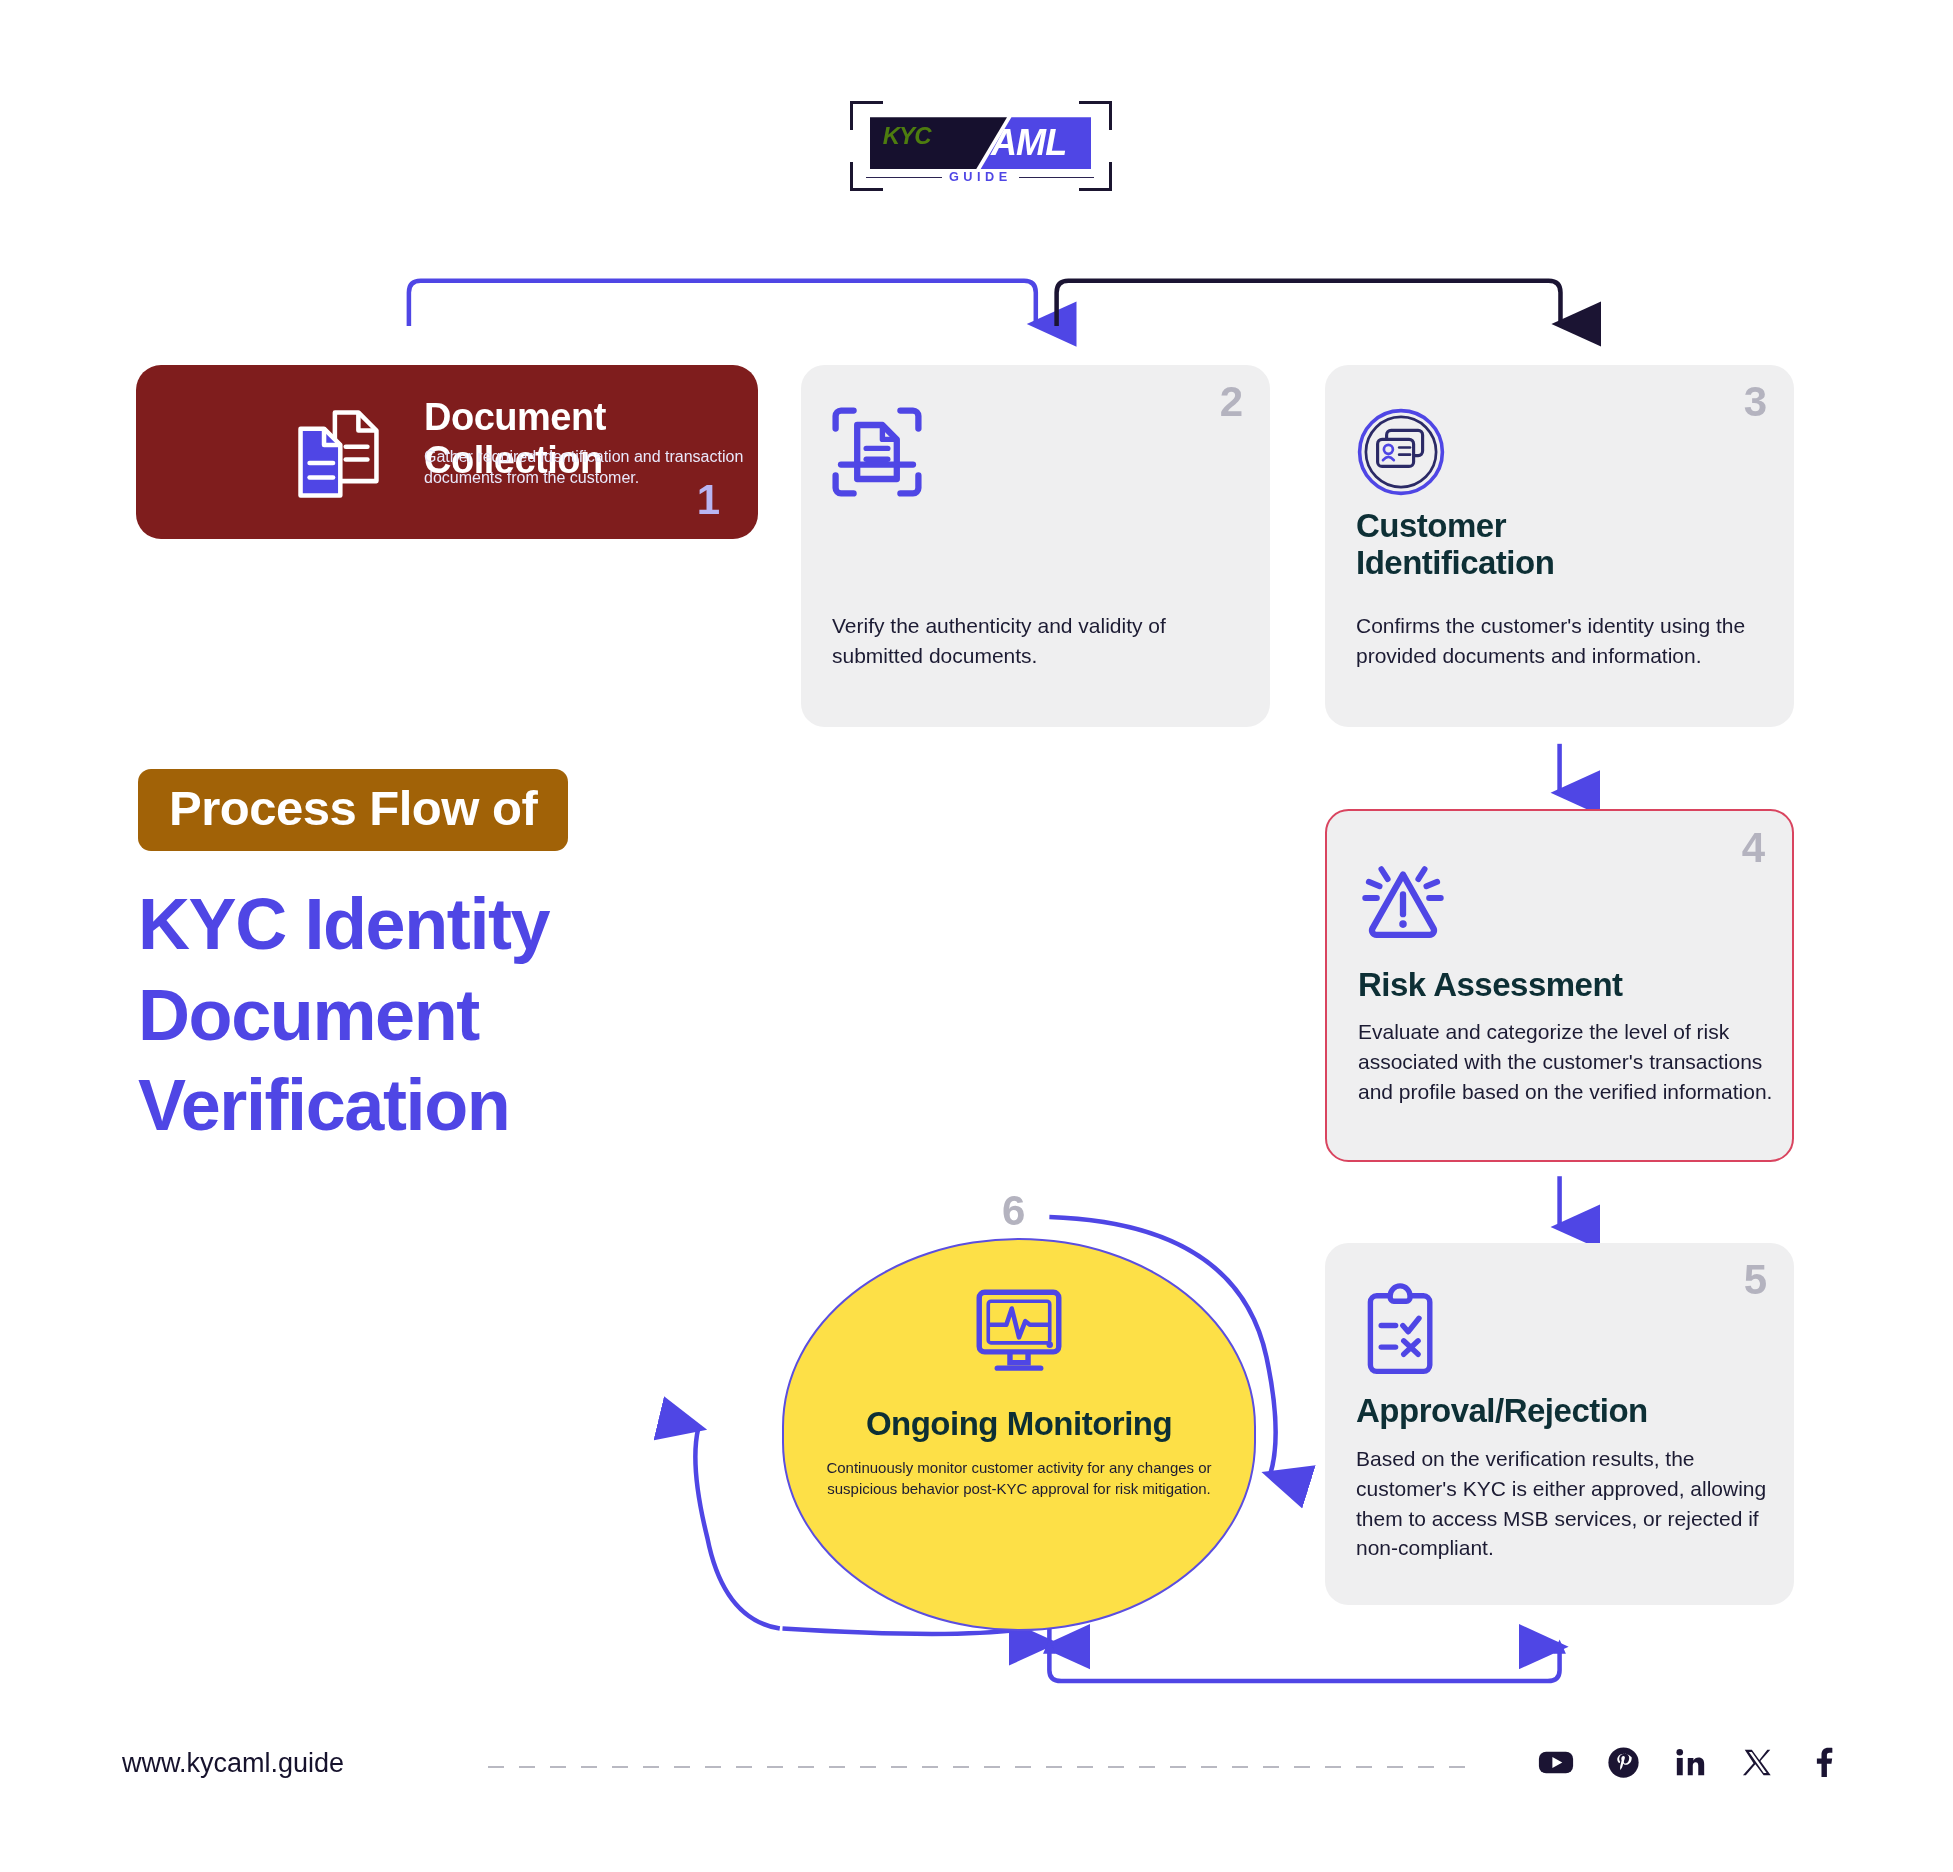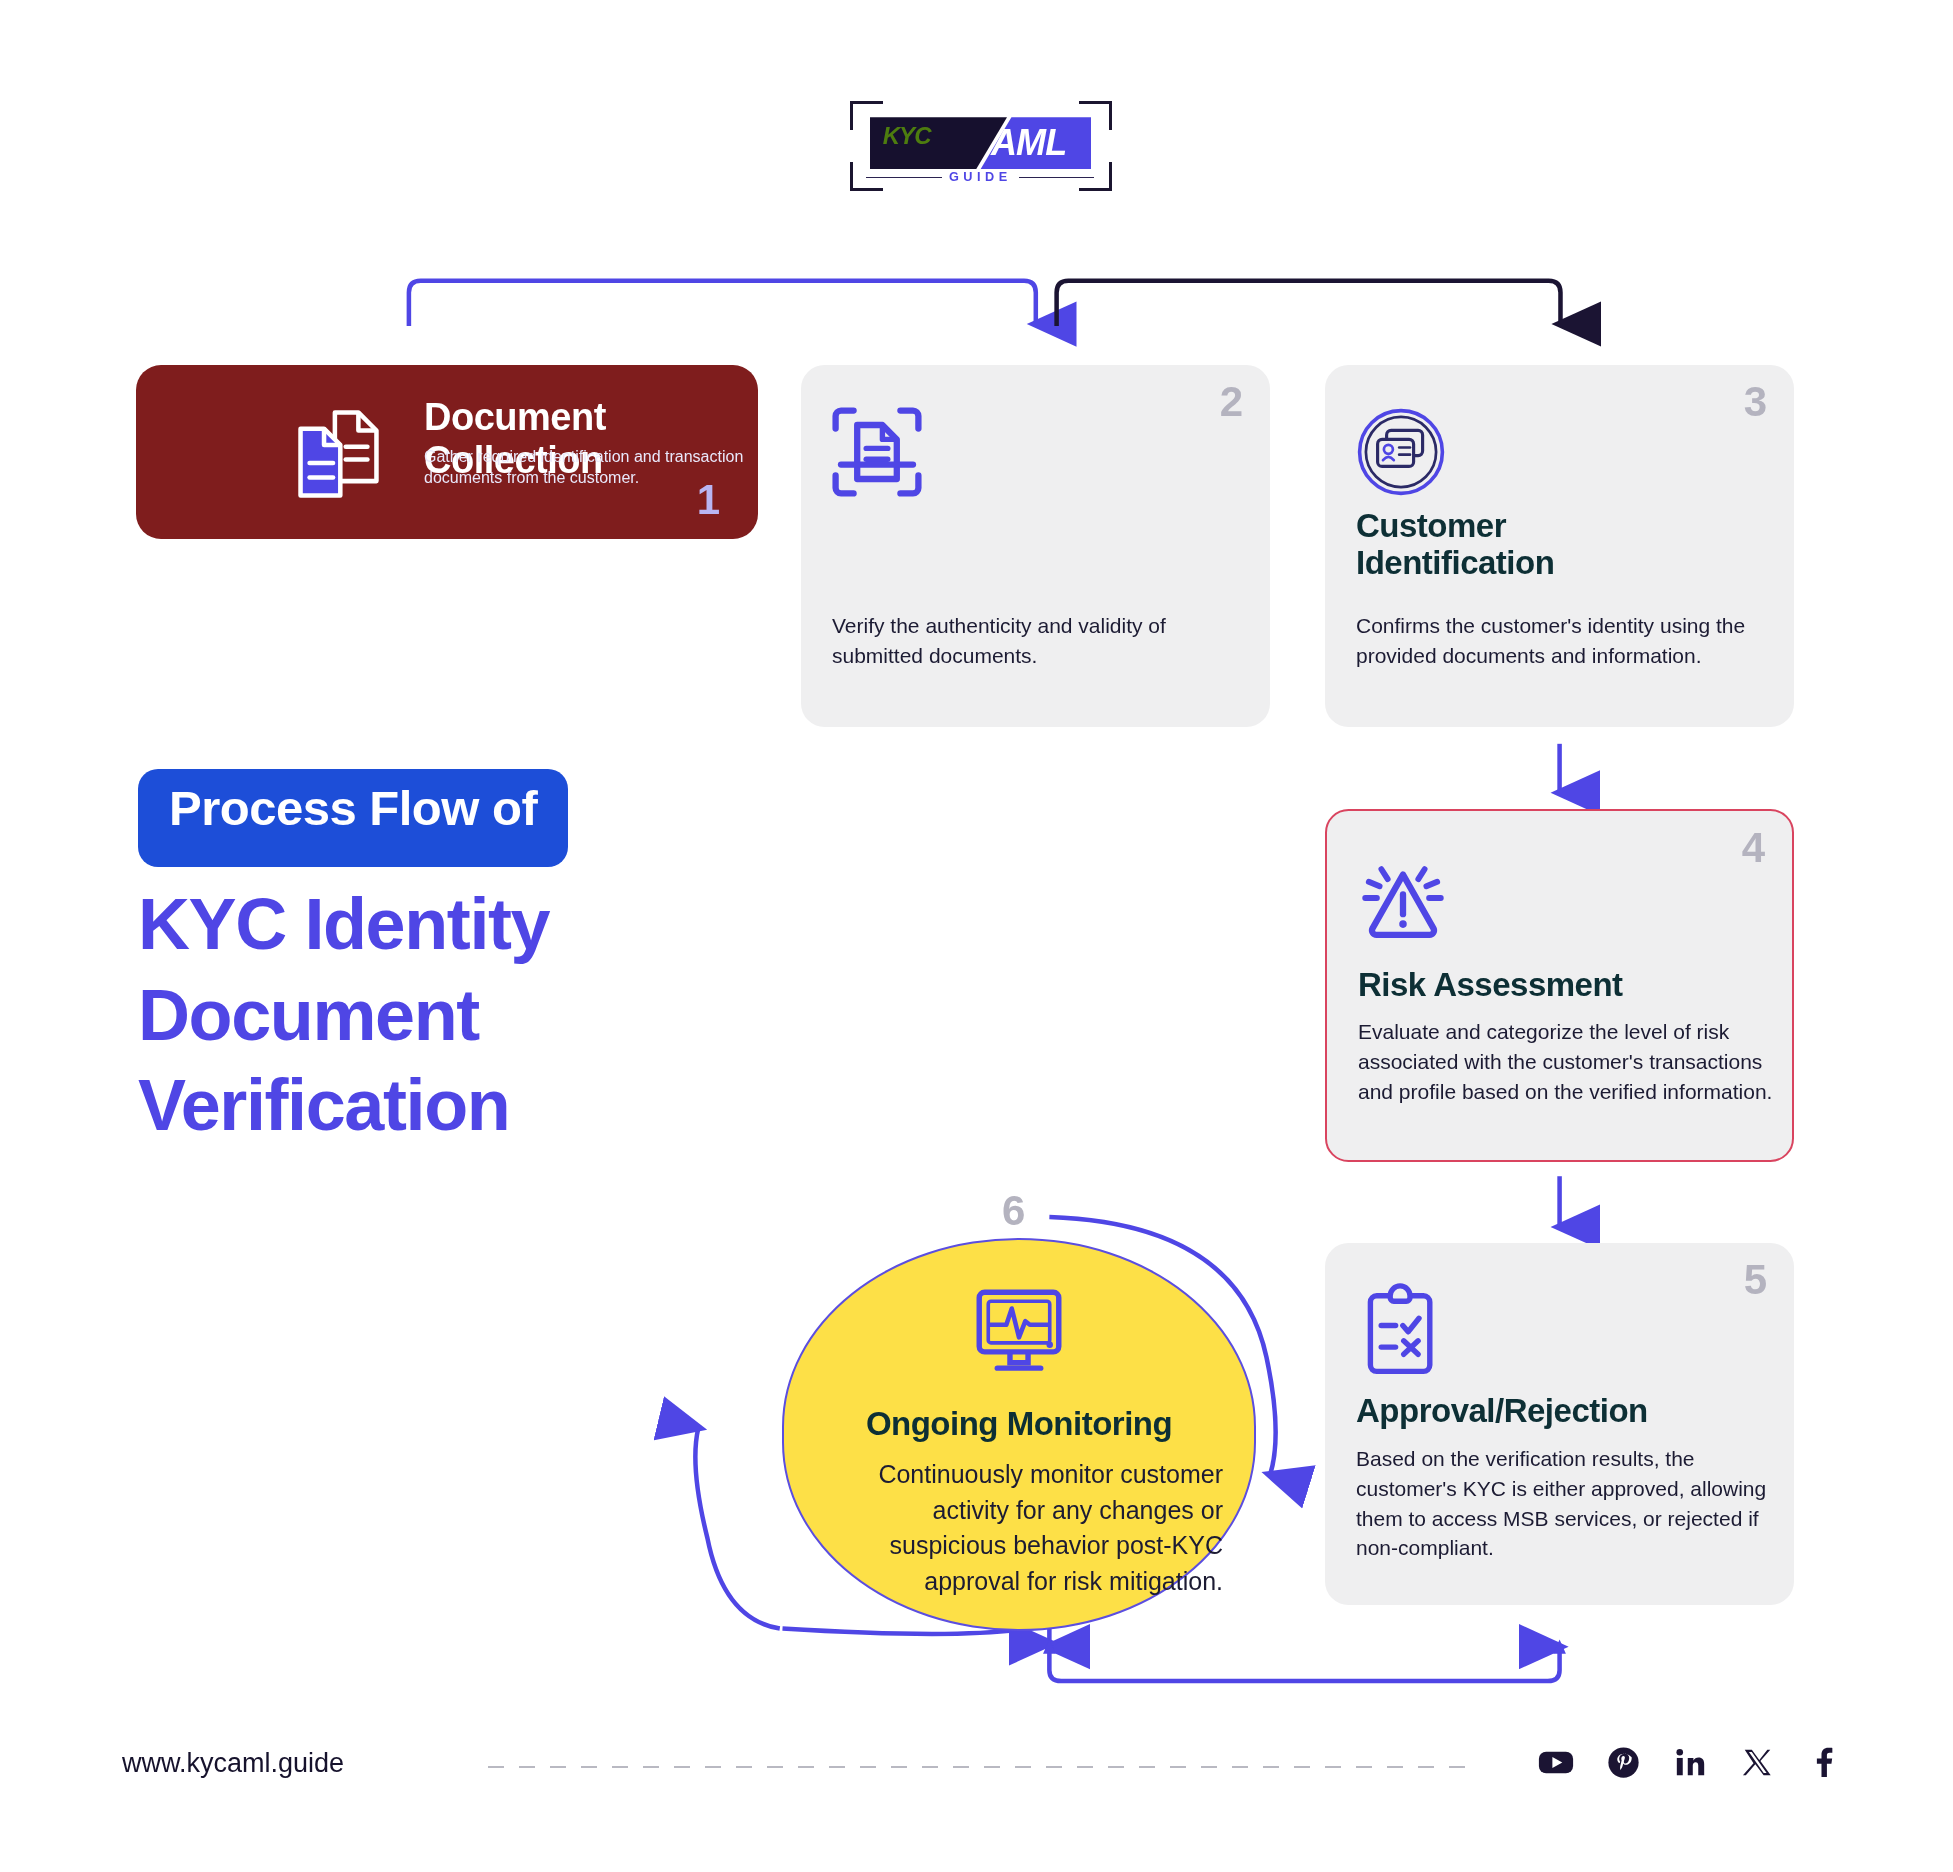--- a/index.html
+++ b/index.html
@@ -67,27 +67,27 @@
   #card4 .desc-box{top:206px;}
   #card5 .title-box{top:150px;}
   #card5 .desc-box{top:201px;}
 
   
   #card6{position:absolute;left:782px;top:1238px;width:470px;height:389px;
     background:#fde047;border:2.7px solid #5b4ee0;border-radius:50%/48%;}
   #card6 .icon-box6{position:absolute;left:50%;transform:translateX(-50%);top:45px;width:98px;height:94px;}
   #card6 .t6{position:absolute;left:0;right:0;top:165px;text-align:center;font-size:33px;
     font-weight:bold;color:#0d2f35;letter-spacing:-0.5px;}
-  #card6 .d6{position:absolute;left:31px;right:31px;top:217px;text-align:right;font-size:25px;
+  #card6 .d6{position:absolute;left:31px;right:31px;top:217px;text-align:center;font-size:15px;
     line-height:1.42;color:#1c1b33;}
   #num6{position:absolute;left:1002px;top:1187px;font-size:42px;font-weight:bold;color:#b4b3bf;}
 
   
-  #pill{position:absolute;left:138px;top:769px;padding:11px 31px 31px 31px;background:#1d4ed8;
-    border-radius:20px;color:#fff;font-size:49px;font-weight:bold;letter-spacing:-0.5px;}
+  #pill{position:absolute;left:138px;top:769px;padding:11px 31px 15px 31px;background:#a16207;
+    border-radius:13px;color:#fff;font-size:49px;font-weight:bold;letter-spacing:-0.5px;}
   #bigtitle{position:absolute;left:138px;top:879px;width:615px;font-size:72px;font-weight:bold;
     color:#4f46e5;line-height:1.26;letter-spacing:-1.4px;}
 
   
   #foot-url{position:absolute;left:122px;top:1748px;font-size:27px;color:#16122c;font-weight:normal;}
   #foot-dash{position:absolute;left:488px;top:1766px;width:986px;height:1.8px;
     background-image:repeating-linear-gradient(to right,#b9b9c2 0 16.3px,transparent 16.3px 31px);}
   #socials{position:absolute;left:1538px;top:1744px;display:flex;gap:31px;align-items:center;}
   #socials .si{width:36px;height:36px;display:flex;align-items:center;justify-content:center;}
 

